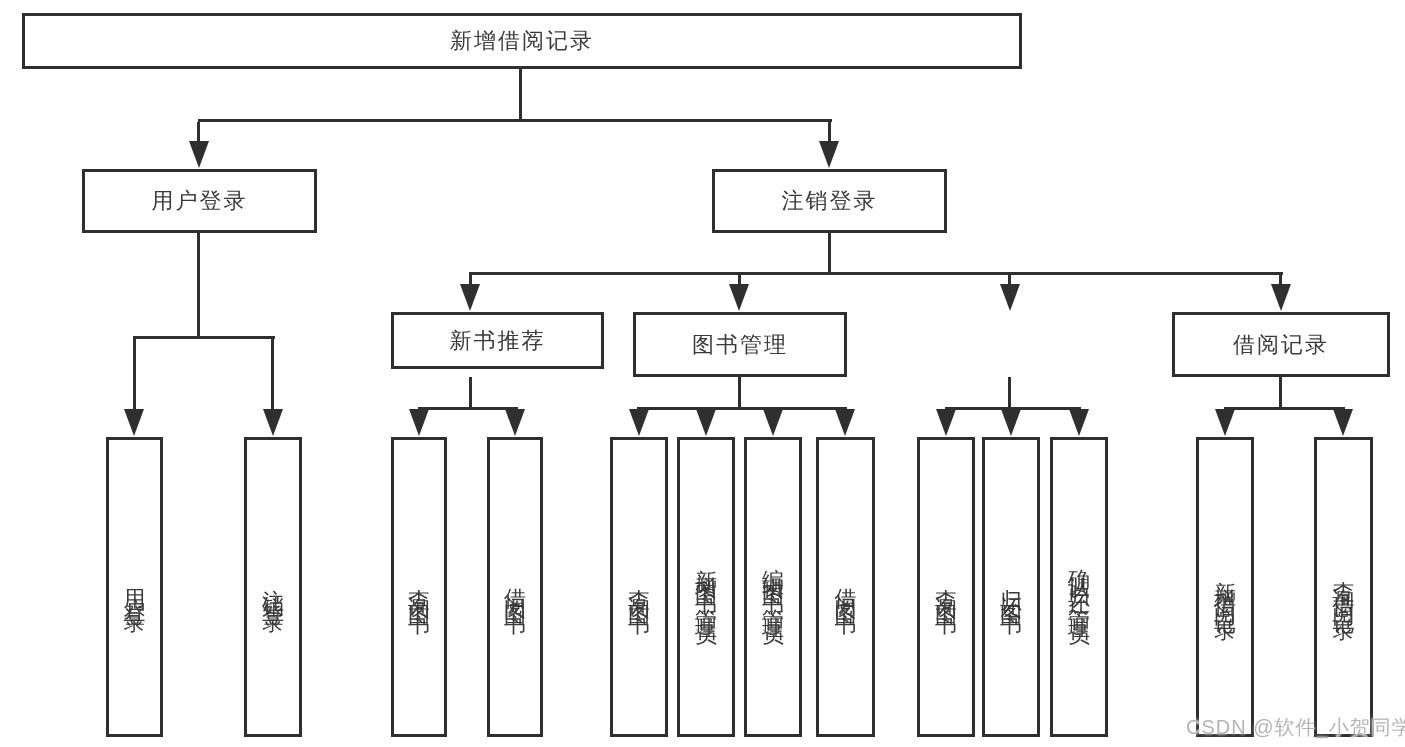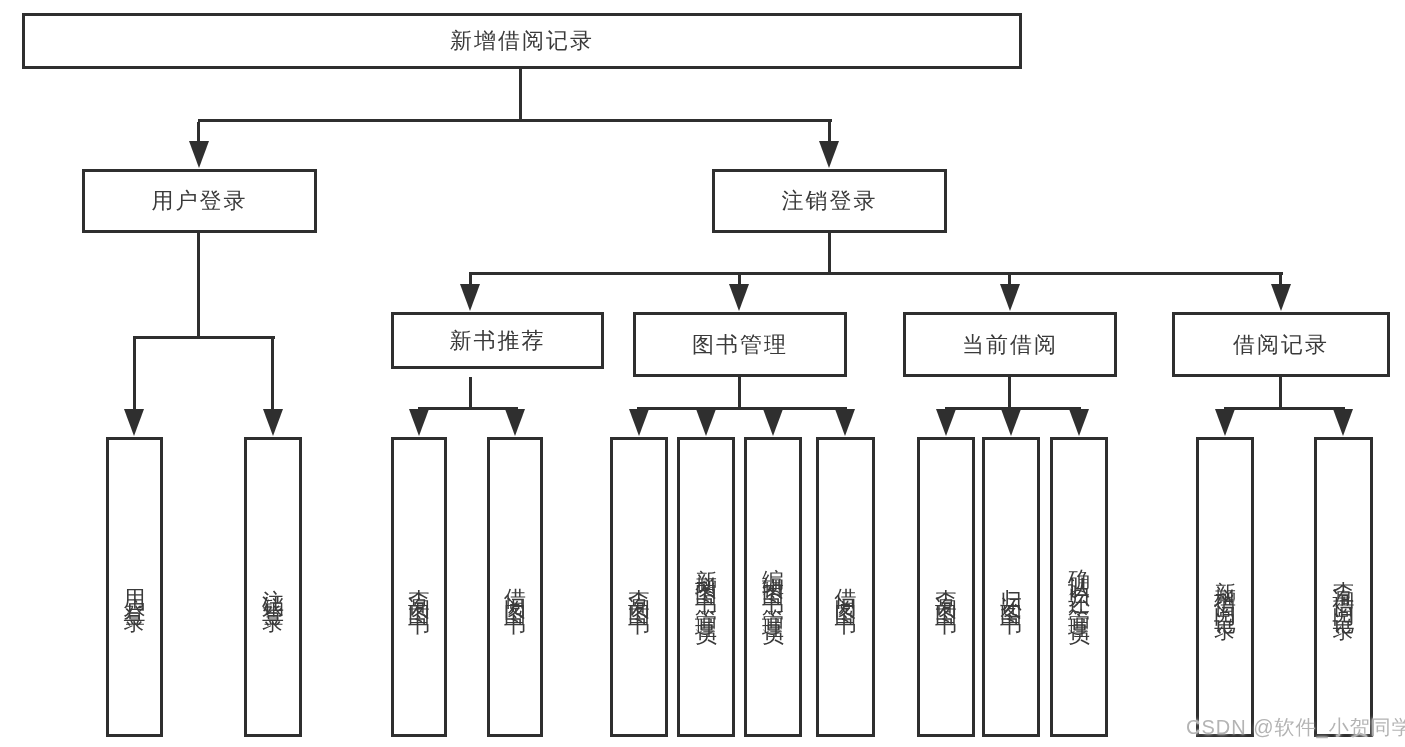--- a/index.html
+++ b/index.html
@@ -58,21 +58,20 @@
   <div class="line" style="left:738px;top:275px;width:3px;height:10px;"></div>
   <div class="line" style="left:1008px;top:275px;width:3px;height:10px;"></div>
   <div class="line" style="left:1279px;top:275px;width:3px;height:10px;"></div>
   <div class="arrow" style="left:460px;top:284px;"></div>
   <div class="arrow" style="left:729px;top:284px;"></div>
   <div class="arrow" style="left:1000px;top:284px;"></div>
   <div class="arrow" style="left:1271px;top:284px;"></div>
 
   <div class="box hbox" style="left:363px;top:312px;width:213px;height:57px;margin-left:28px;">新书推荐</div>
   <div class="box hbox" style="left:633px;top:312px;width:214px;height:65px;">图书管理</div>
-  <div class="box hbox" style="left:903px;top:312px;width:214px;height:65px;">当前借阅</div>
   <div class="box hbox" style="left:1172px;top:312px;width:218px;height:65px;">借阅记录</div>
 
   <div class="line" style="left:469px;top:377px;width:3px;height:33px;"></div>
   <div class="line" style="left:418px;top:407px;width:100px;height:3px;"></div>
   <div class="arrow" style="left:409px;top:409px;"></div>
   <div class="arrow" style="left:505px;top:409px;"></div>
 
   <div class="line" style="left:738px;top:377px;width:3px;height:33px;"></div>
   <div class="line" style="left:637px;top:407px;width:210px;height:3px;"></div>
   <div class="arrow" style="left:629px;top:409px;"></div>

